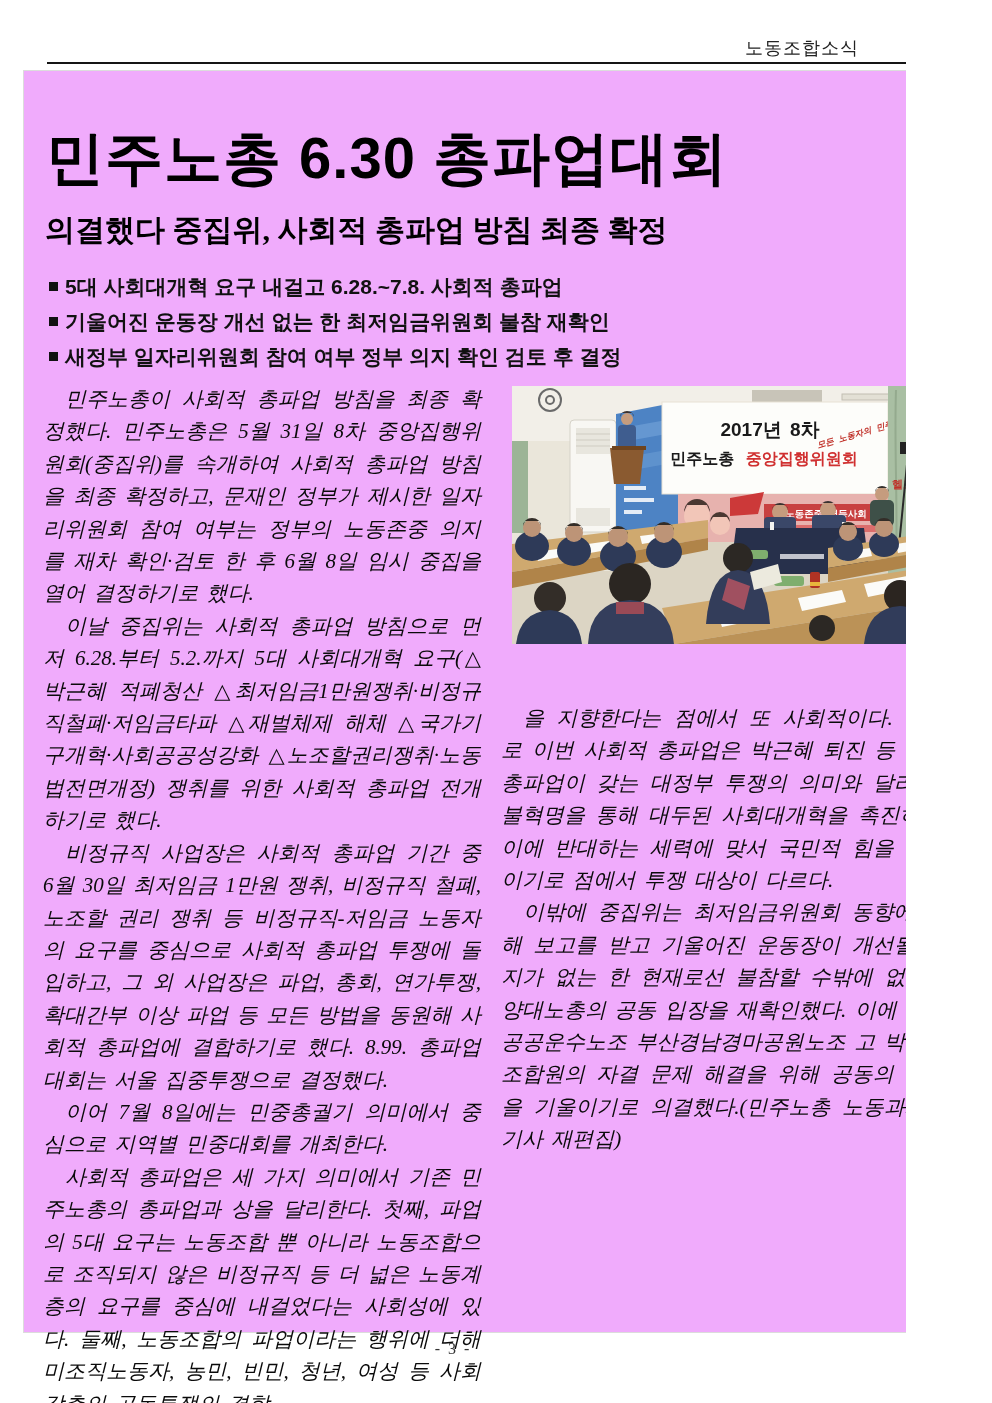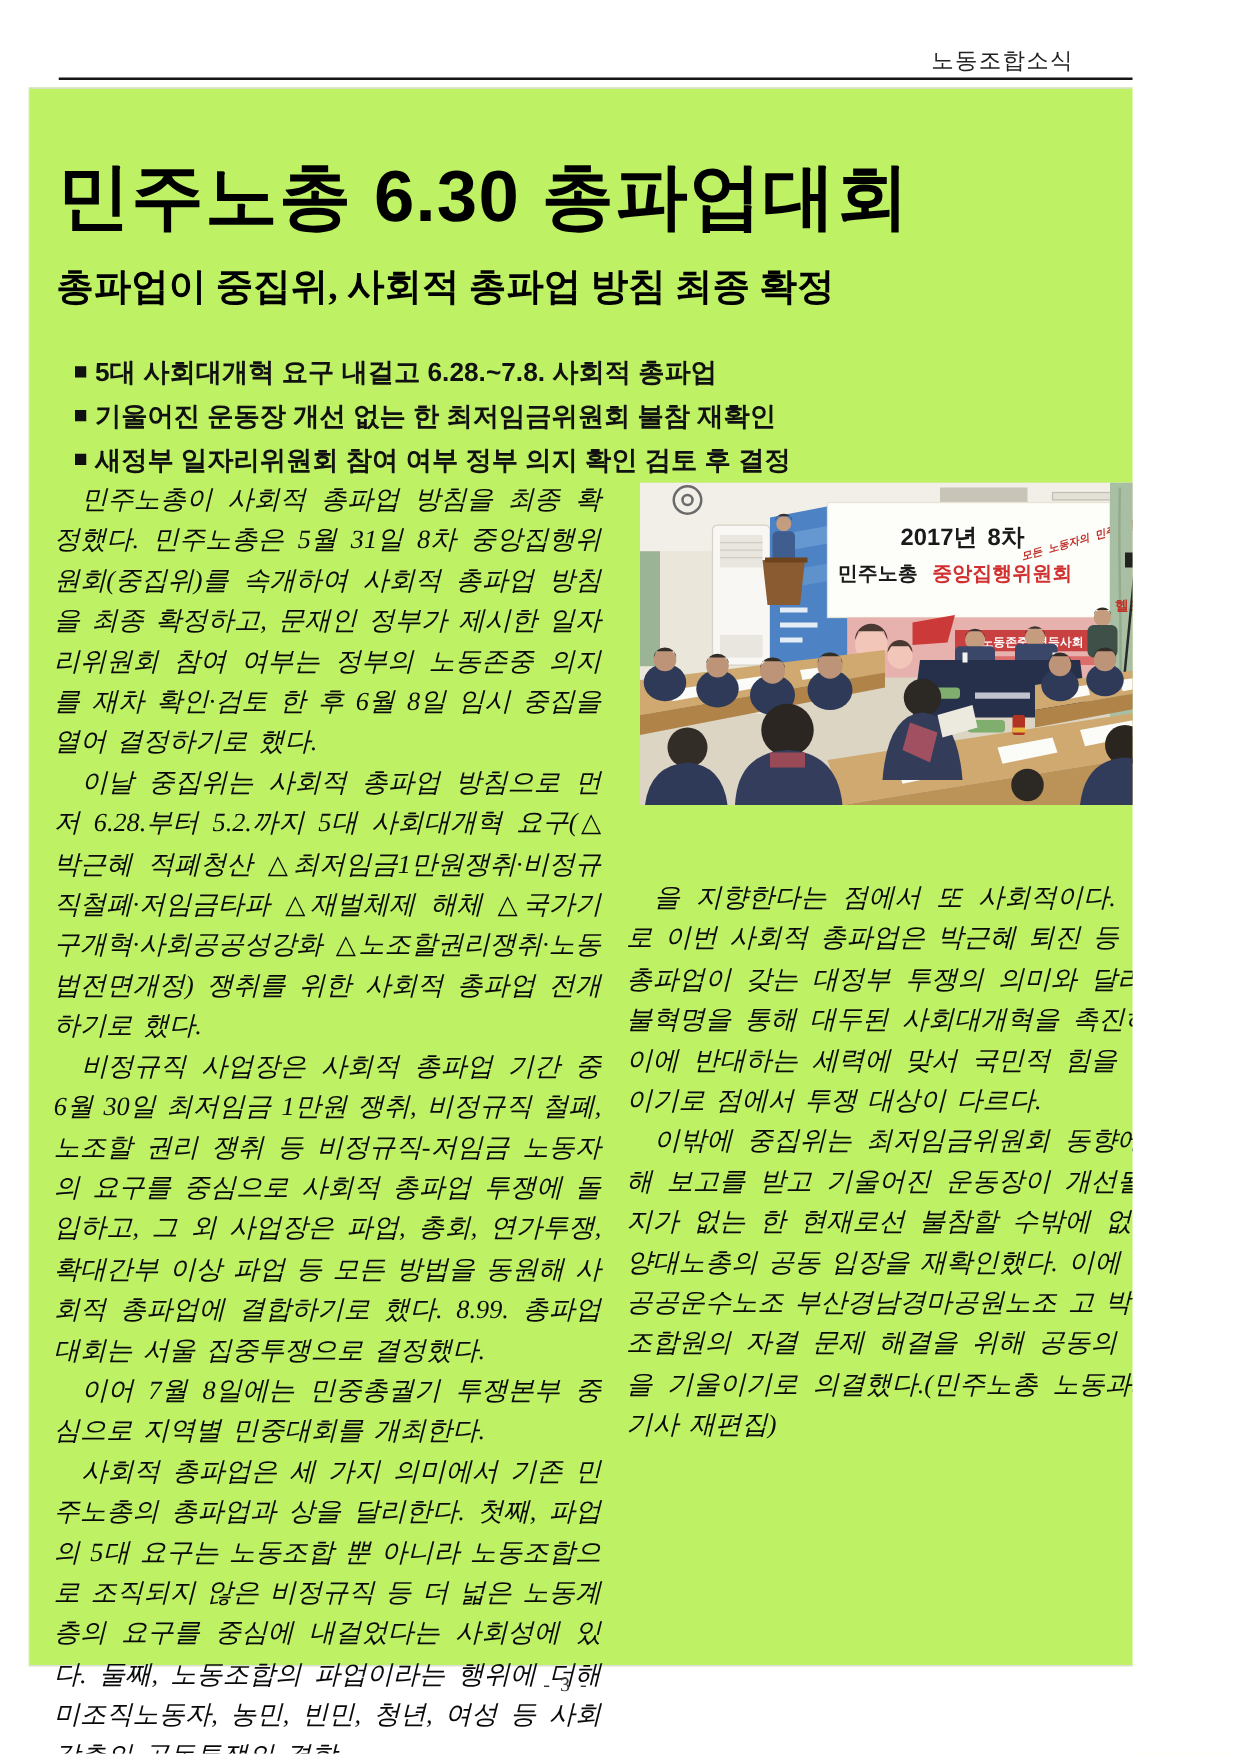--- a/index.html
+++ b/index.html
@@ -3,26 +3,26 @@
 <meta charset="utf-8">
 <style>
   html,body{margin:0;padding:0;background:#ffffff;}
   .t-sans{font-family:"Liberation Sans","DejaVu Sans",sans-serif;}
   .t-serif{font-family:"Liberation Serif","DejaVu Serif",serif;}
   .page{position:relative;width:906px;height:1403px;background:#ffffff;overflow:hidden;}
 
   .header-label{position:absolute;top:36px;right:47px;font-size:18px;color:#222;letter-spacing:1px;}
   .header-rule{position:absolute;top:62px;left:47px;width:898px;height:2px;background:#151515;}
 
-  .content-box{position:absolute;left:23px;top:70px;width:942px;height:1263px;border:1px solid #dcdcdc;background:#bef264;box-sizing:border-box;}
+  .content-box{position:absolute;left:23px;top:70px;width:942px;height:1263px;border:1px solid #dcdcdc;background:#f0abfc;box-sizing:border-box;}
 
   .title{position:absolute;left:22px;top:8px;font-size:58px;line-height:80px;font-weight:900;color:#000;letter-spacing:1px;white-space:nowrap;}
   .subtitle{position:absolute;left:21px;top:112px;font-size:30px;line-height:44px;font-weight:700;color:#000;white-space:nowrap;}
 
-  .bullets{position:absolute;left:25px;top:198px;list-style:none;margin:11px;padding:0;}
+  .bullets{position:absolute;left:25px;top:198px;list-style:none;margin:0;padding:0;}
   .bullets li{display:flex;align-items:center;height:35px;font-size:21px;font-weight:700;color:#111;}
   .bullet-square{display:inline-block;width:9px;height:9px;background:#111;margin-right:7px;flex:0 0 auto;}
 
   .article{position:absolute;left:19px;top:312px;width:904px;display:flex;gap:20px;}
   .col{font-size:21px;line-height:32.4px;color:#0a0a0a;text-align:justify;word-spacing:3px;}
   .col-left{width:438px;flex:0 0 auto;}
   .col-right{flex:1 1 auto;min-width:0;}
   .col p{margin:0;text-indent:22px;font-style:italic;}
 
   .photo-wrap{width:424px;height:258px;margin:3px auto 58px auto;}
@@ -34,21 +34,21 @@
 <body>
 
 <div class="page t-serif">
 
   <div class="header-label t-sans">노동조합소식</div>
   <div class="header-rule"></div>
 
   <div class="content-box">
 
     <h1 class="title t-sans">민주노총 6.30 총파업대회</h1>
-    <h2 class="subtitle t-serif">총파업이 중집위, 사회적 총파업 방침 최종 확정</h2>
+    <h2 class="subtitle t-serif">의결했다 중집위, 사회적 총파업 방침 최종 확정</h2>
 
     <ul class="bullets t-sans">
       <li>
           <span class="bullet-square"></span>
           <span>5대 사회대개혁 요구 내걸고 6.28.~7.8. 사회적 총파업</span>
         </li>
       <li>
           <span class="bullet-square"></span>
           <span>기울어진 운동장 개선 없는 한 최저임금위원회 불참 재확인</span>
         </li>
@@ -57,21 +57,21 @@
           <span>새정부 일자리위원회 참여 여부 정부 의지 확인 검토 후 결정</span>
         </li>
     </ul>
 
     <div class="article">
 
       <div class="col col-left t-serif">
         <p>민주노총이 사회적 총파업 방침을 최종 확정했다. 민주노총은 5월 31일 8차 중앙집행위원회(중집위)를 속개하여 사회적 총파업 방침을 최종 확정하고, 문재인 정부가 제시한 일자리위원회 참여 여부는 정부의 노동존중 의지를 재차 확인·검토 한 후 6월 8일 임시 중집을 열어 결정하기로 했다.</p>
         <p>이날 중집위는 사회적 총파업 방침으로 먼저 6.28.부터 5.2.까지 5대 사회대개혁 요구(△박근혜 적폐청산 △최저임금1만원쟁취·비정규직철폐·저임금타파 △재벌체제 해체 △국가기구개혁·사회공공성강화 △노조할권리쟁취·노동법전면개정) 쟁취를 위한 사회적 총파업 전개하기로 했다.</p>
         <p>비정규직 사업장은 사회적 총파업 기간 중 6월 30일 최저임금 1만원 쟁취, 비정규직 철폐, 노조할 권리 쟁취 등 비정규직-저임금 노동자의 요구를 중심으로 사회적 총파업 투쟁에 돌입하고, 그 외 사업장은 파업, 총회, 연가투쟁, 확대간부 이상 파업 등 모든 방법을 동원해 사회적 총파업에 결합하기로 했다. 8.99. 총파업 대회는 서울 집중투쟁으로 결정했다.</p>
-        <p>이어 7월 8일에는 민중총궐기 투쟁본부 중심으로 지역별 민중대회를 개최한다.</p>
+        <p>이어 7월 8일에는 민중총궐기 의미에서 중심으로 지역별 민중대회를 개최한다.</p>
         <p>사회적 총파업은 세 가지 의미에서 기존 민주노총의 총파업과 상을 달리한다. 첫째, 파업의 5대 요구는 노동조합 뿐 아니라 노동조합으로 조직되지 않은 비정규직 등 더 넓은 노동계층의 요구를 중심에 내걸었다는 사회성에 있다. 둘째, 노동조합의 파업이라는 행위에 더해 미조직노동자, 농민, 빈민, 청년, 여성 등 사회 각층의 공동투쟁의 결합</p>
       </div>
 
       <div class="col col-right t-serif">
 
         <div class="photo-wrap">
           <svg viewBox="0 0 424 258" xmlns="http://www.w3.org/2000/svg">
 
             <rect x="0" y="0" width="424" height="258" fill="#dcd5c4"></rect>
 

